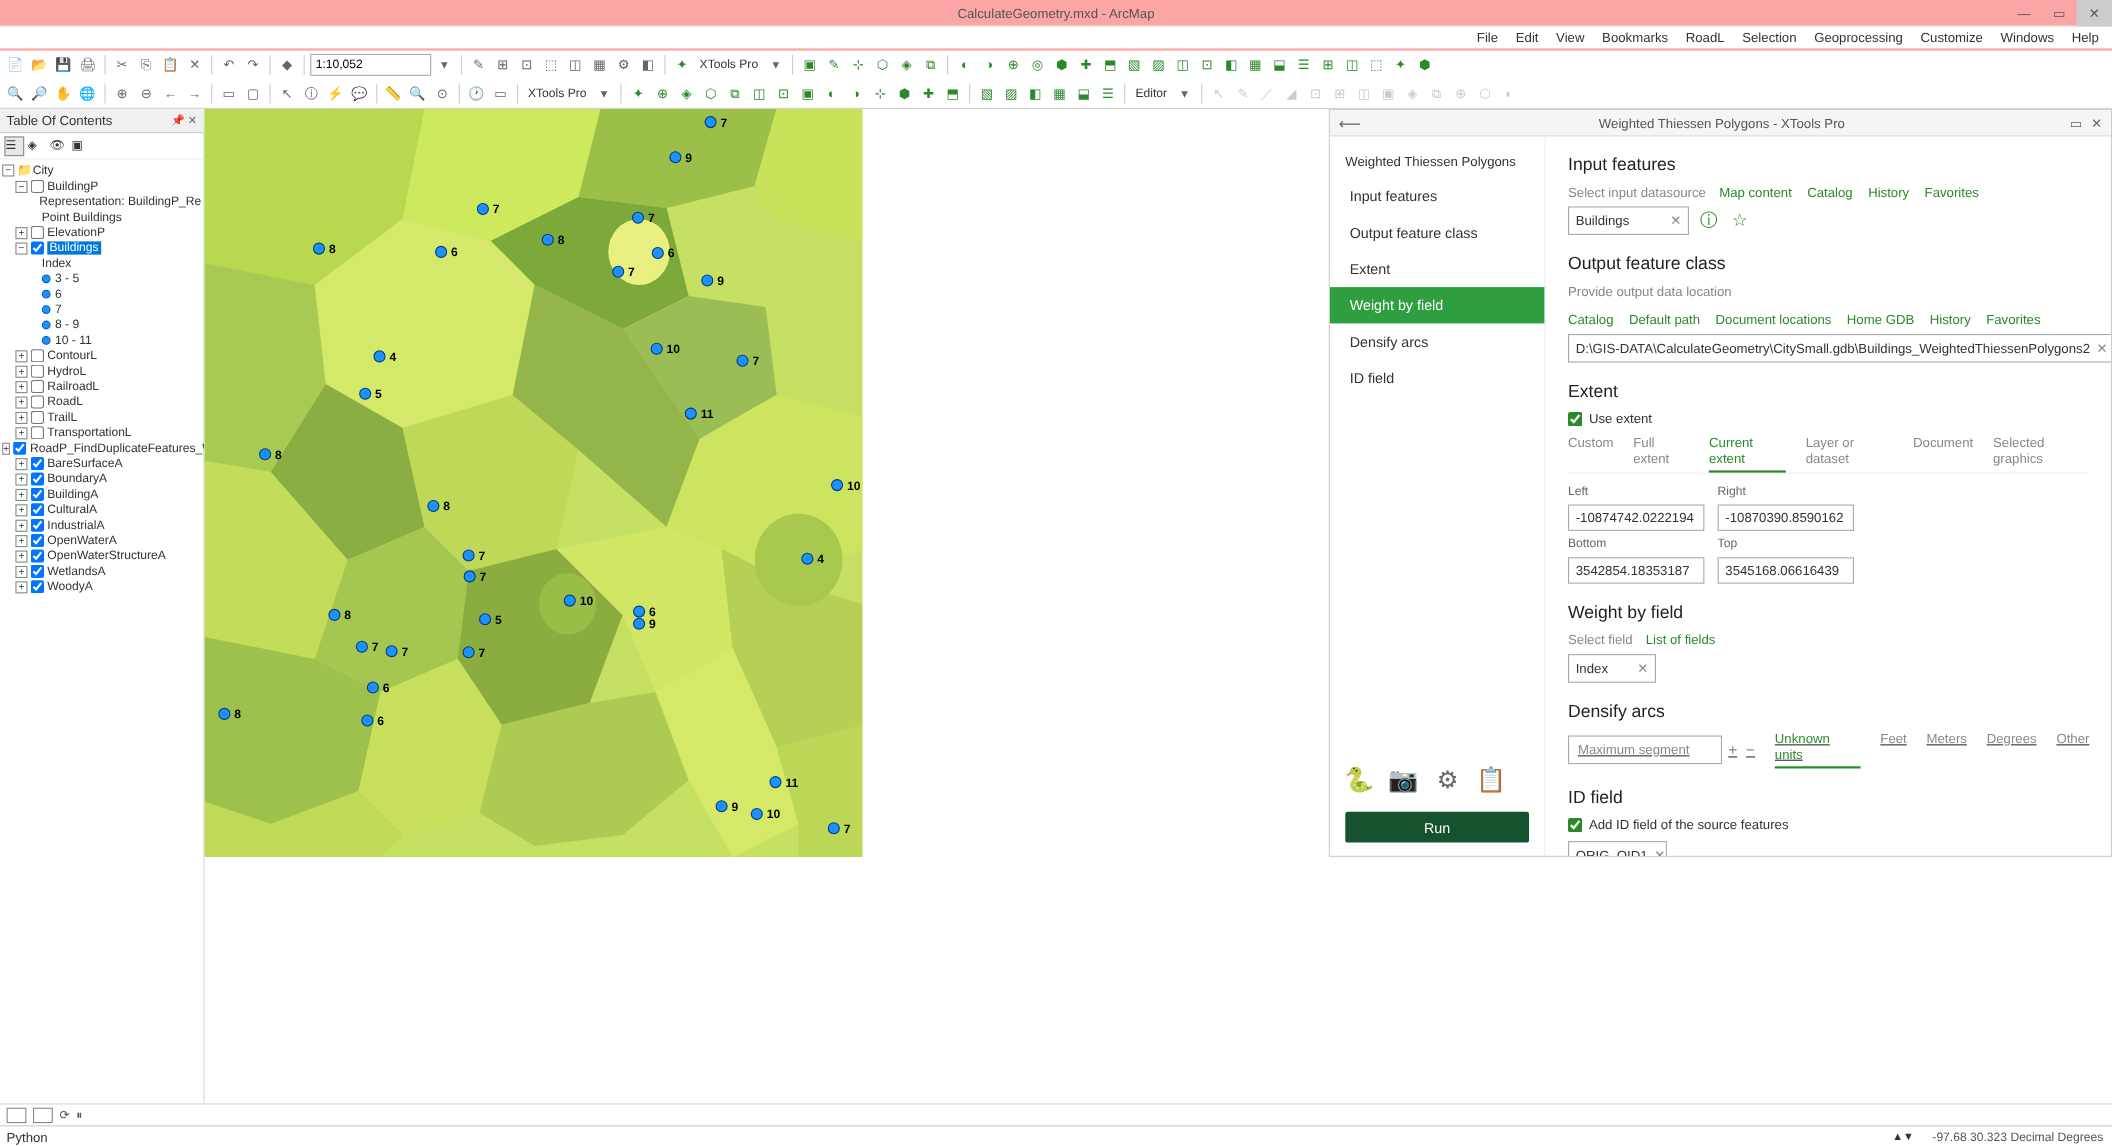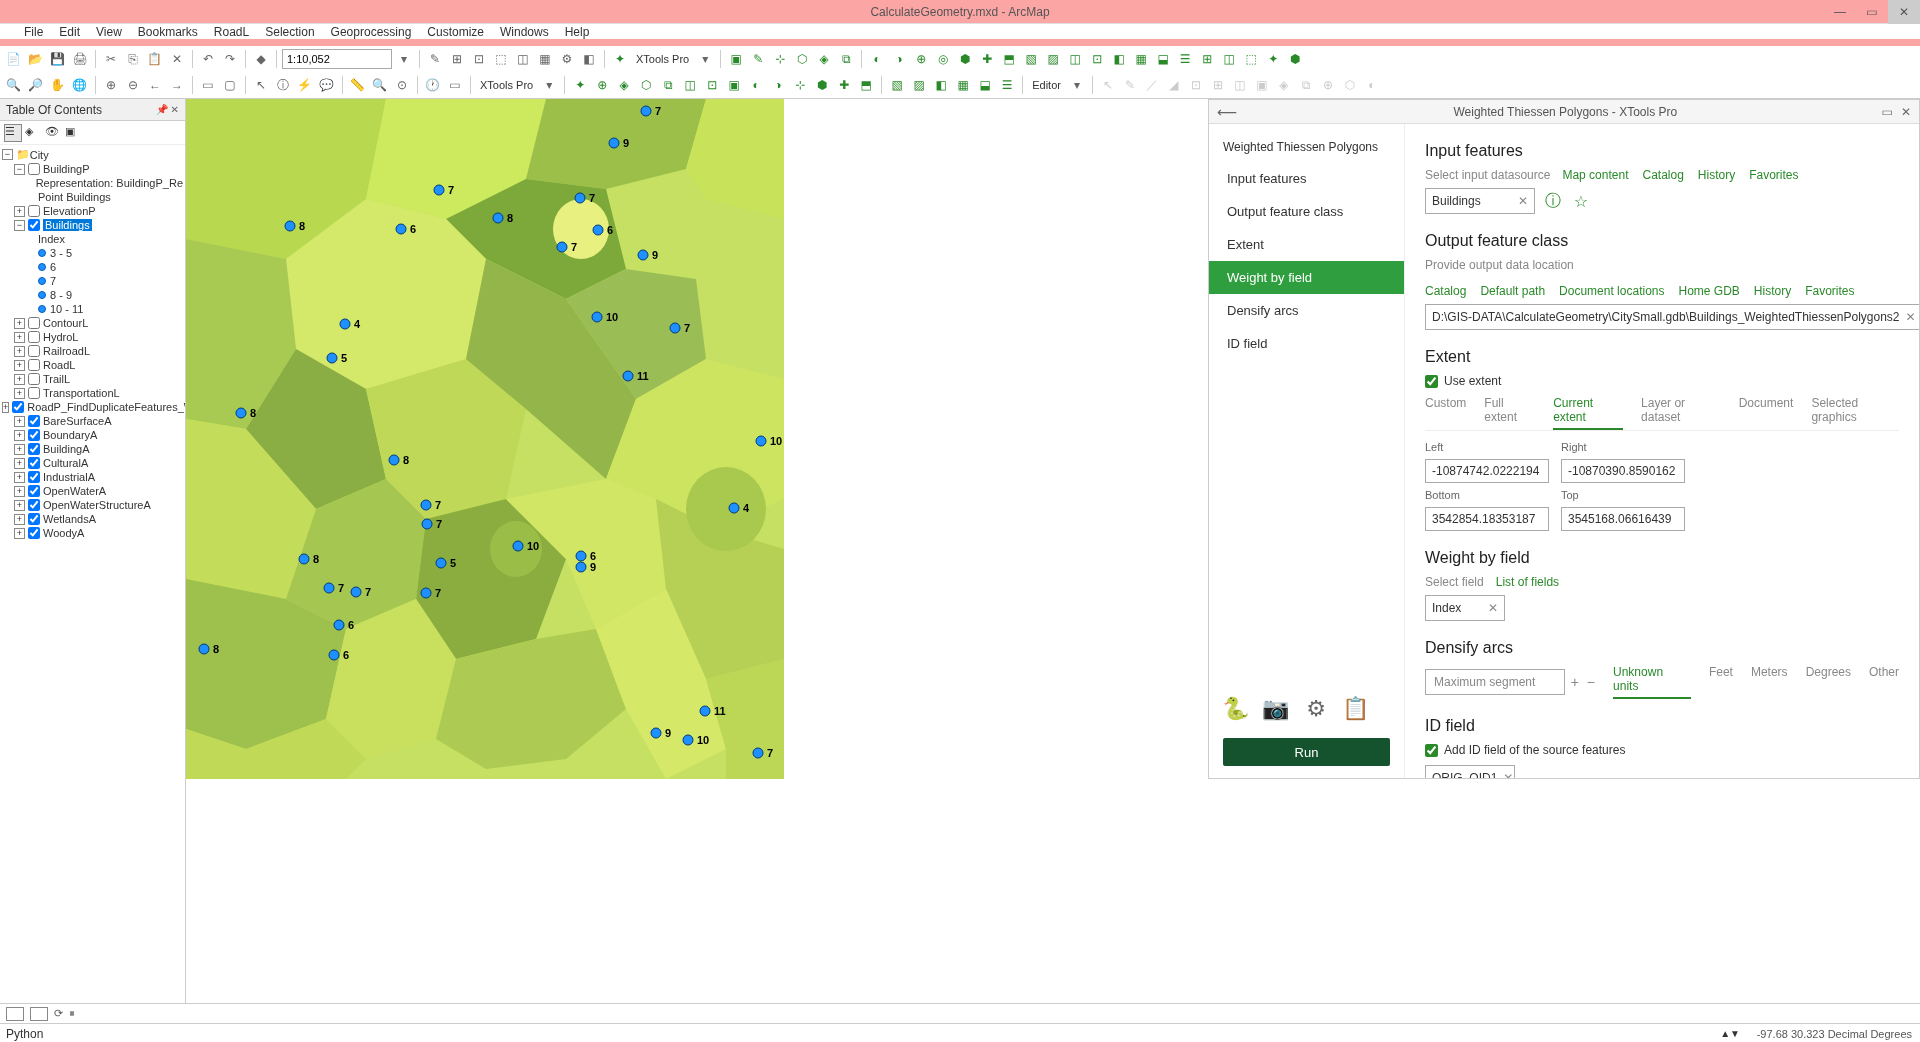--- a/index.html
+++ b/index.html
@@ -6,21 +6,21 @@
 body { background: #fff; font-size: 11px; color: #333; overflow: hidden; width: 1920px; height: 1042px; }
 
 
 .titlebar { height: 24px; background: #fca5a5; display: flex; align-items: center; justify-content: center; position: relative; border-bottom: 1px solid #e0e0e0; }
 .titlebar .title { font-size: 12px; color: #555; }
 .titlebar .winbtns { position: absolute; right: 0; display: flex; }
 .titlebar .winbtns div { width: 32px; height: 24px; display: flex; align-items: center; justify-content: center; font-size: 12px; color: #555; }
 .titlebar .winbtns .close { background: #ccc; }
 
 
-.menubar { height: 22px; display: flex; align-items: center; padding: 0 16px; border-bottom: 7px solid #fca5a5; }
+.menubar { height: 22px; display: flex; align-items: center; padding: 0 4px; border-bottom: 2px solid #fca5a5; justify-content: flex-end; }
 .menubar span { padding: 2px 8px; font-size: 12px; color: #333; }
 
 
 .toolbars { border-bottom: 1px solid #ccc; }
 .toolbar { height: 26px; display: flex; align-items: center; padding: 0 4px; gap: 2px; }
 .toolbar .sep { width: 1px; height: 18px; background: #ccc; margin: 0 3px; }
 .toolbar .btn { width: 20px; height: 20px; display: flex; align-items: center; justify-content: center; font-size: 12px; color: #666; border-radius: 2px; }
 .toolbar .btn.green { color: #2a8a2a; }
 .toolbar select, .toolbar .combo { height: 20px; font-size: 11px; border: 1px solid #aaa; padding: 0 4px; background: #fff; }
 .toolbar .label { font-size: 11px; color: #333; padding: 0 4px; }
@@ -76,21 +76,21 @@
 .xtools-form .icon-btn { width: 20px; height: 20px; color: #2a8a2a; font-size: 16px; display: flex; align-items: center; justify-content: center; }
 .xtools-form .section { margin-bottom: 18px; }
 .xtools-form .check-row { display: flex; align-items: center; gap: 6px; font-size: 12px; margin-bottom: 8px; }
 .xtools-form .check-row input { accent-color: #2a8a2a; }
 .xtools-form .tabs { display: flex; gap: 18px; font-size: 12px; border-bottom: 1px solid #eee; margin-bottom: 10px; }
 .xtools-form .tabs span { padding-bottom: 4px; color: #888; cursor: pointer; }
 .xtools-form .tabs span.active { color: #2a8a2a; border-bottom: 2px solid #2a8a2a; }
 .xtools-form .extent-grid { display: grid; grid-template-columns: 1fr 1fr; gap: 6px 12px; max-width: 260px; }
 .xtools-form .extent-grid label { font-size: 11px; color: #666; }
 .xtools-form .extent-grid .val { border: 1px solid #aaa; height: 24px; padding: 0 6px; display: flex; align-items: center; font-size: 12px; }
-.xtools-form .seg-row { display: flex; align-items: center; gap: 4px; }
+.xtools-form .seg-row { display: flex; align-items: center; gap: 4px; text-decoration: underline; }
 .xtools-form .seg-input { border: 1px solid #aaa; height: 26px; padding: 0 8px; color: #888; font-size: 12px; display: flex; align-items: center; width: 140px; }
 .xtools-form .pm { color: #888; font-size: 14px; padding: 0 2px; }
 
 
 .bottom-strip { height: 20px; border-top: 1px solid #ccc; display: flex; align-items: center; padding: 0 6px; gap: 6px; font-size: 11px; color: #555; }
 .bottom-strip .tab { width: 18px; height: 14px; border: 1px solid #888; }
 
 
 .python-bar { height: 20px; border-top: 1px solid #ccc; display: flex; align-items: center; padding: 0 6px; font-size: 12px; color: #333; position: relative; }
 .python-bar .coords { position: absolute; right: 8px; font-size: 11px; color: #555; }

